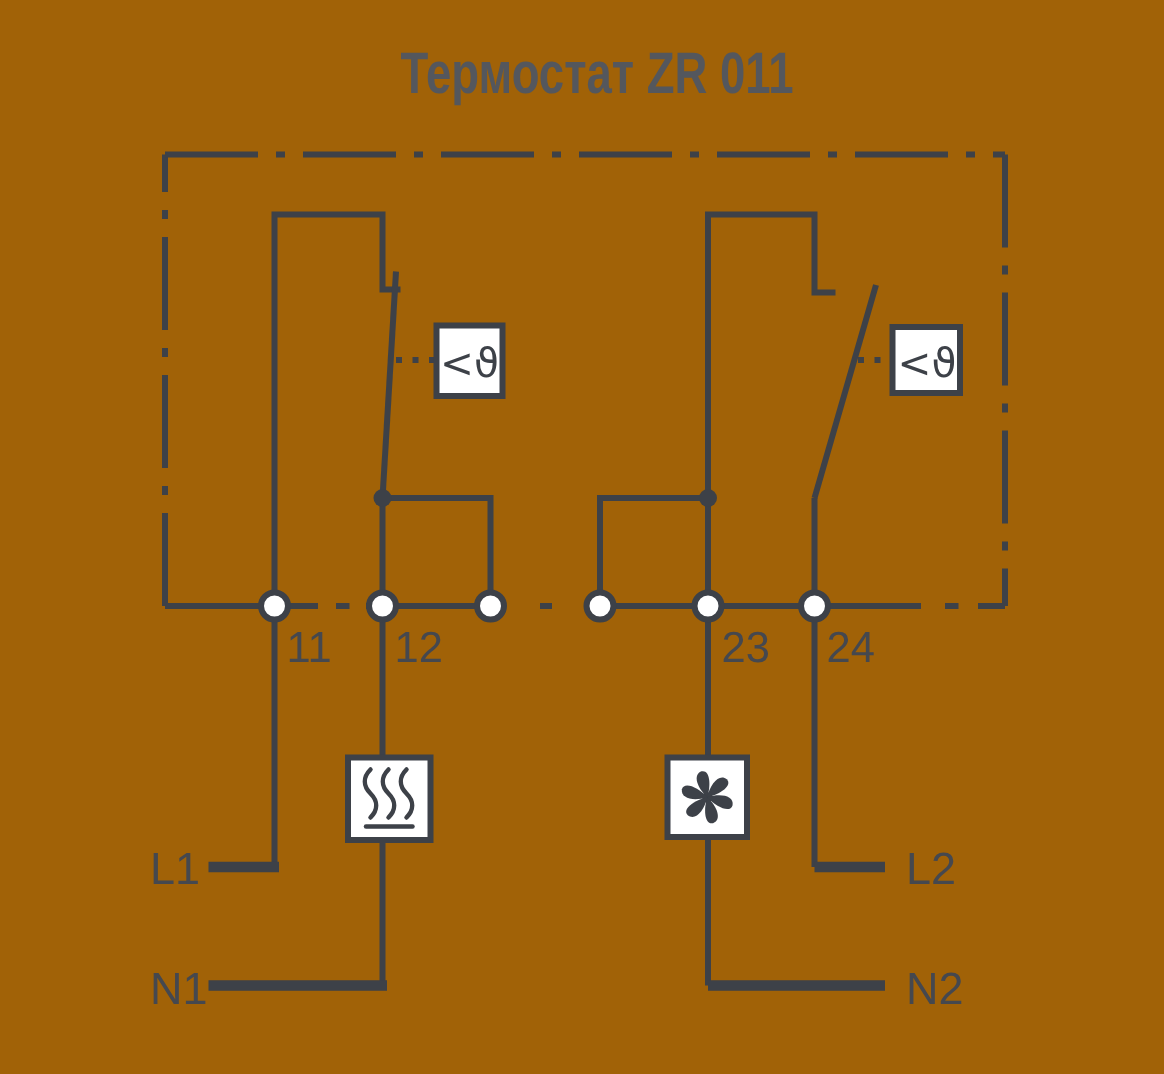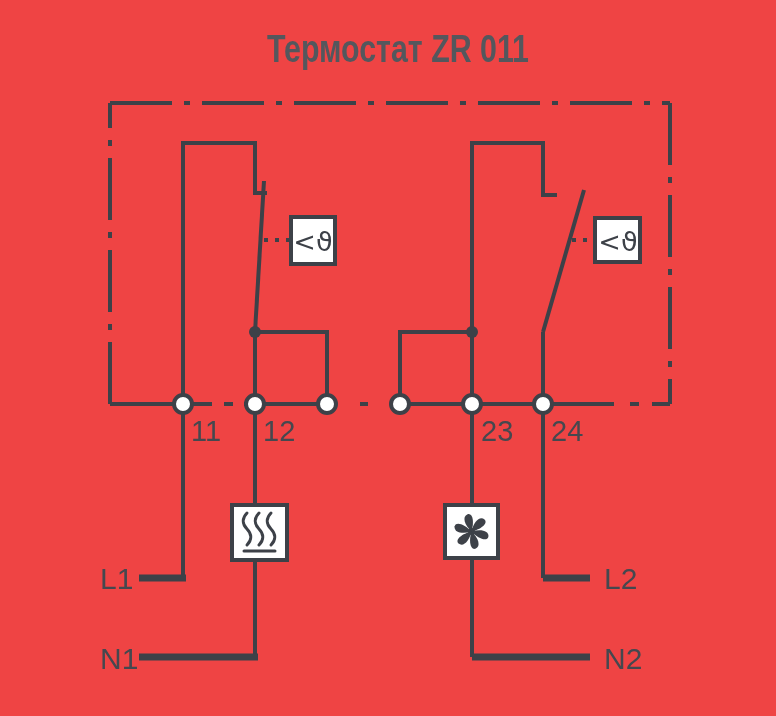--- a/index.html
+++ b/index.html
@@ -1,19 +1,19 @@
 <!DOCTYPE html>
 <html><head>
 <meta charset="utf-8">
 <style>
   html,body{margin:0;padding:0;background:#ffffff;}
   .screen{
     position:relative;
     width:776px;height:716px;
-    background:#ef4444;
+    background:#a16207;
     font-family:"Liberation Sans", sans-serif;
     overflow:hidden;
   }
   svg{display:block}
   .wire{stroke:#3d4148;stroke-width:4;fill:none;stroke-linejoin:miter;}
   .wire-thick{stroke:#3d4148;stroke-width:7;fill:none;}
   .boundary{stroke:#3d4148;stroke-width:4;fill:none;stroke-dasharray:62 12 6 12;}
   .boundary-solid{stroke:#3d4148;stroke-width:4;fill:none;}
   .dotted-link{stroke:#3d4148;stroke-width:4;fill:none;stroke-dasharray:4 7;}
   .term-circle{stroke:#3d4148;stroke-width:4;fill:#ffffff;}

